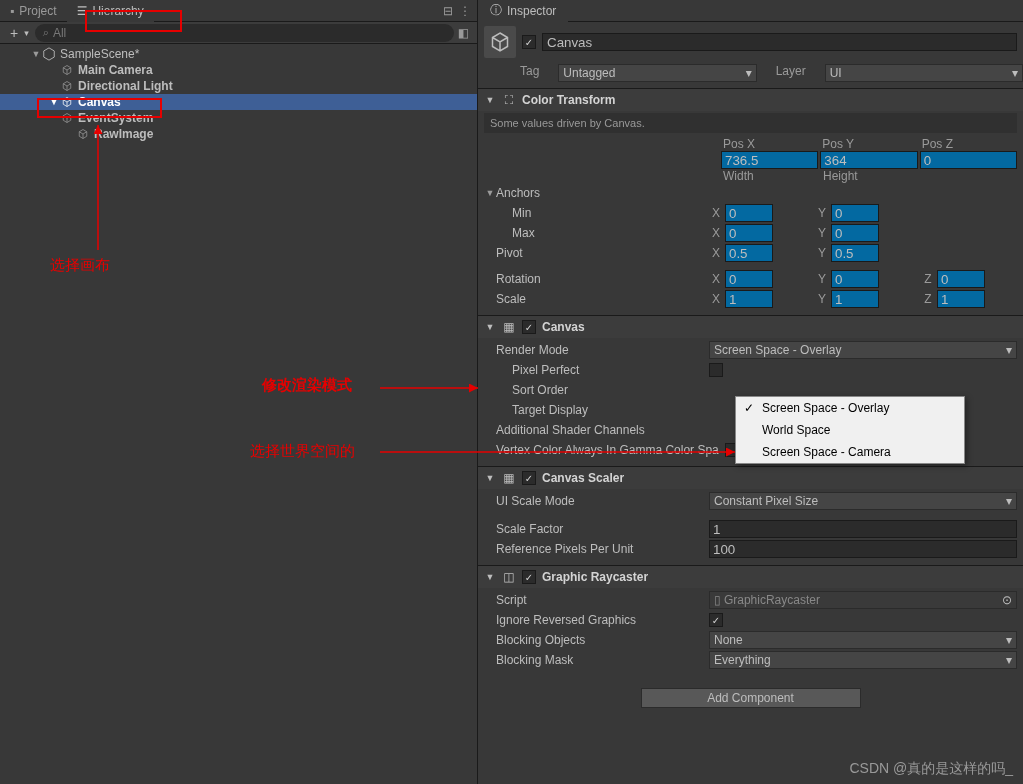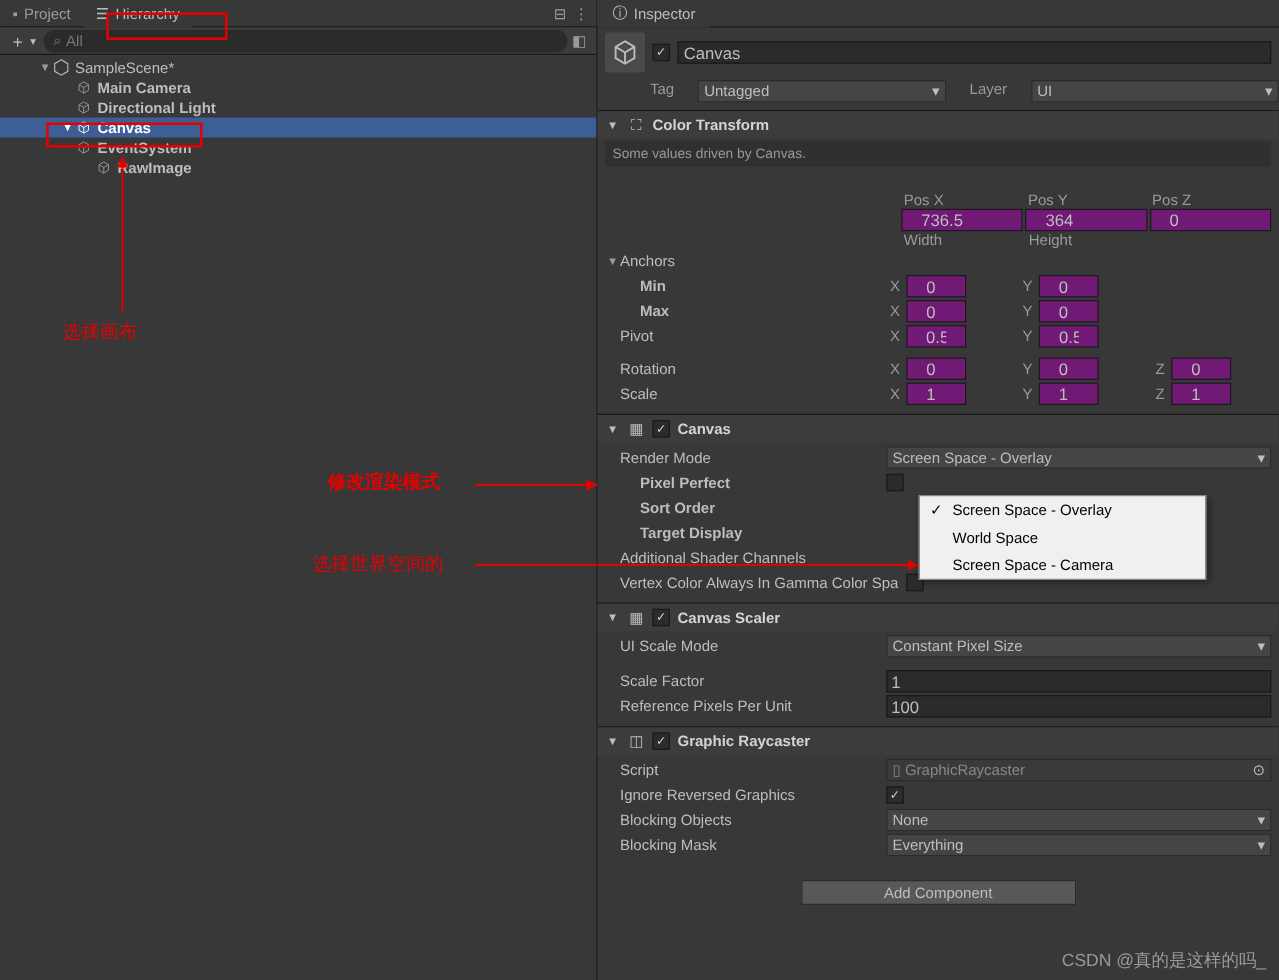--- a/index.html
+++ b/index.html
@@ -45,27 +45,27 @@
 .tag-layer-row { display:flex; align-items:flex-start; gap:19px; padding:2px 0 6px 42px; }
 .dd { flex:1; height:18px; background:#454545; border:1px solid #2b2b2b; color:#bdbdbd; padding:0 4px; display:flex; align-items:center; justify-content:space-between; }
 .label-s { color:#9a9a9a; }
 
 
 .comp { border-top:1px solid #1a1a1a; }
 .comp-header { height:22px; background:#3c3c3c; display:flex; align-items:center; padding:0 6px; gap:6px; cursor:pointer; }
 .comp-header .fold { color:#bdbdbd; }
 .comp-title { font-weight:bold; color:#d4d4d4; }
 .comp-body { padding:2px 6px 6px 6px; }
-.hint-row { background:#303030; padding:4px 6px; font-size:11px; color:#999; margin-bottom:20px; }
+.hint-row { background:#303030; padding:4px 6px; font-size:11px; color:#999; margin-bottom:4px; }
 .prop-row { display:flex; align-items:center; height:20px; }
 .prop-label { width:225px; padding-left:12px; color:#bdbdbd; }
-.prop-label.indent { padding-left:28px;font-weight:bold; }
+.prop-label.indent { padding-left:28px; }
 .prop-fields { flex:1; display:flex; gap:2px; }
 .axis-lbl { width:14px; color:#9a9a9a; text-align:center; line-height:18px; }
-.num-input { width:48px; height:18px; background:#701a75; border:1px solid #1a1a1a; color:#bdbdbd; padding:0 15px; }
+.num-input { width:48px; height:18px; background:#0369a1; border:1px solid #1a1a1a; color:#bdbdbd; padding:0 3px; }
 .wide-input { flex:1; height:18px; background:#2b2b2b; border:1px solid #1a1a1a; color:#bdbdbd; padding:0 3px; }
 .col-head { flex:1; color:#9a9a9a; padding-left:2px; }
 .grid3 { display:flex; gap:2px; flex:1; }
 .grid3 > div { flex:1; display:flex; }
 .chk { width:14px; height:14px; background:#2b2b2b; border:1px solid #1a1a1a; display:inline-flex; align-items:center; justify-content:center; color:#d4d4d4; font-size:10px; }
 
 
 .popup { position:absolute; background:#f0f0f0; border:1px solid #888; box-shadow:2px 2px 6px rgba(0,0,0,0.4); color:#000; font-size:12px; z-index:100; }
 .popup-item { height:22px; display:flex; align-items:center; padding:0 20px 0 26px; cursor:pointer; position:relative; }
 .popup-item.checked::before { content:"✓"; position:absolute; left:8px; }

